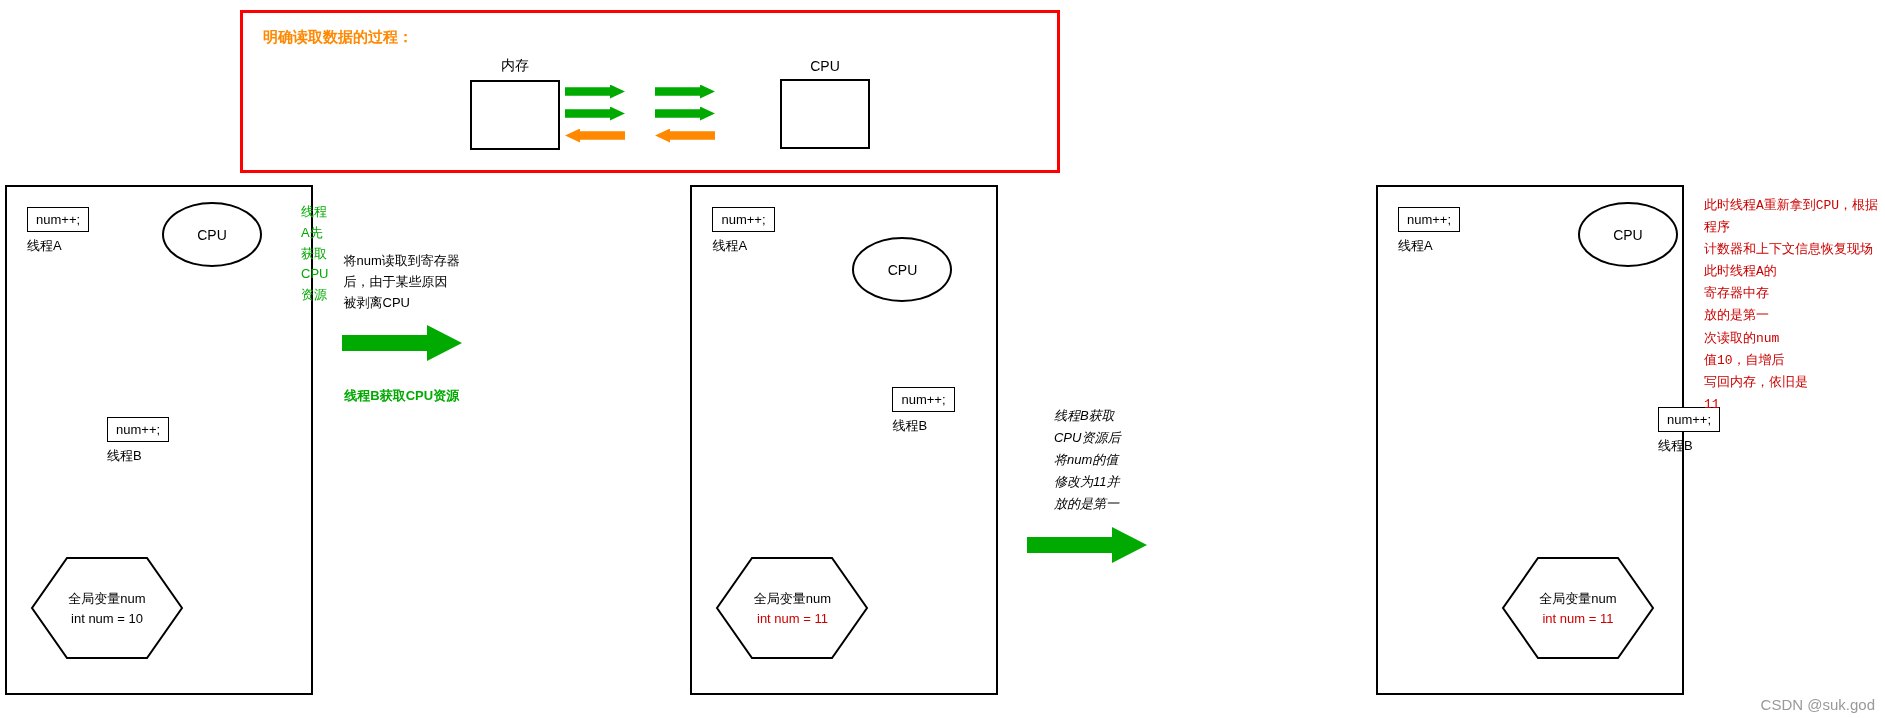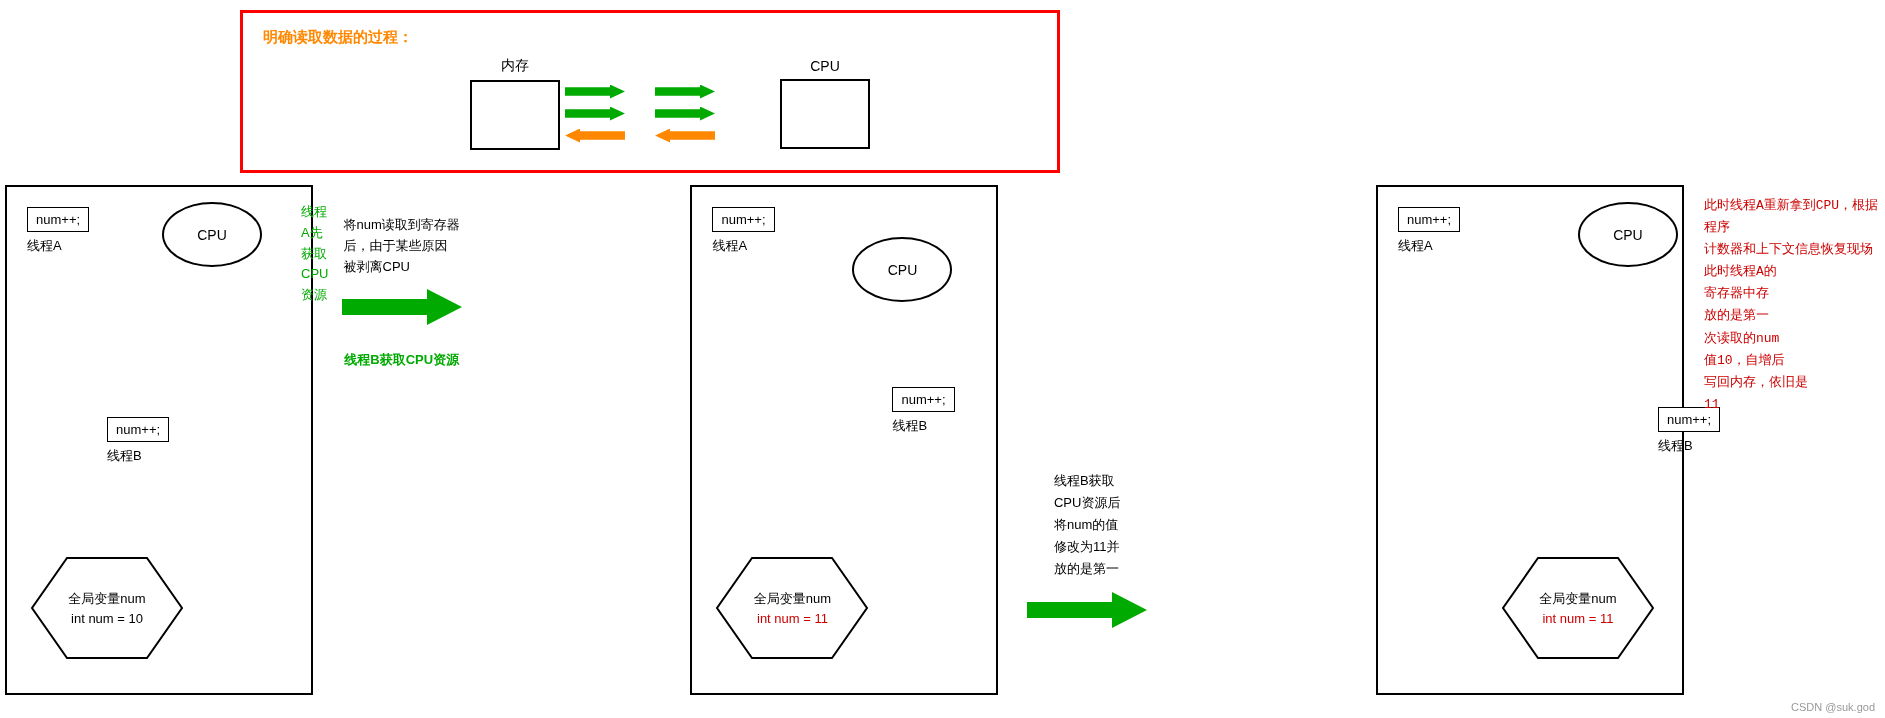--- a/index.html
+++ b/index.html
@@ -145,21 +145,21 @@
       align-items: center;
       justify-content: center;
       font-size: 14px;
       background: #fff;
     }
 
     .watermark {
       position: absolute;
       bottom: 5px;
       right: 10px;
-      font-size: 11px;
+      font-size: 15px;
       color: #999;
     }
   </style>
 </head>
 <body>
 
 <div class="top-diagram">
   <div class="top-title">明确读取数据的过程：</div>
   <div class="top-flow">
 
@@ -217,21 +217,21 @@
         <polygon points="40,5 120,5 155,55 120,105 40,105 5,55" fill="none" stroke="#000" stroke-width="2"></polygon>
       </svg>
       <div style="position:absolute;top:50%;left:50%;transform:translate(-50%,-50%);text-align:center;font-size:13px;line-height:1.5;">
         <div>全局变量num</div>
         <div>int num = 10</div>
       </div>
     </div>
   </div>
 
   <div style="position:relative; width:200px; display:flex; flex-direction:column; align-items:center; justify-content:flex-start; padding-top:30px;">
-    <div style="font-size:13px; line-height:1.6; text-align:left; margin-bottom:10px;">
+    <div style="font-size:13px; line-height:1.6; text-align:left; margin-bottom:10px;margin-top:36px;">
       <div>将num读取到寄存器</div>
       <div>后，由于某些原因</div>
       <div>被剥离CPU</div>
     </div>
 
     <svg width="120" height="40" viewBox="0 0 120 40">
       <polygon points="0,12 85,12 85,2 120,20 85,38 85,28 0,28" fill="#00aa00"></polygon>
     </svg>
     <div style="color:#00aa00; font-weight:bold; font-size:13px; margin-top:24px; text-align:center;">线程B获取CPU资源</div>
   </div>
@@ -256,21 +256,21 @@
       <svg viewBox="0 0 160 110" style="position:absolute;top:0;left:0;width:100%;height:100%;">
         <polygon points="40,5 120,5 155,55 120,105 40,105 5,55" fill="none" stroke="#000" stroke-width="2"></polygon>
       </svg>
       <div style="position:absolute;top:50%;left:50%;transform:translate(-50%,-50%);text-align:center;font-size:13px;line-height:1.5;">
         <div>全局变量num</div>
         <div style="color:#cc0000;">int num = 11</div>
       </div>
     </div>
   </div>
 
-  <div style="position:relative; width:200px; display:flex; flex-direction:column; align-items:center; justify-content:center; padding-top:220px;">
+  <div style="position:relative; width:200px; display:flex; flex-direction:column; align-items:center; justify-content:flex-start; padding-top:220px;font-style:italic;">
     <div style="font-size:13px; line-height:1.7; text-align:left; margin-bottom:10px;">
       <div>线程B获取</div>
       <div>CPU资源后</div>
       <div>将num的值</div>
       <div>修改为11并</div>
       <div>放的是第一</div>
     </div>
 
     <svg width="120" height="40" viewBox="0 0 120 40">
       <polygon points="0,12 85,12 85,2 120,20 85,38 85,28 0,28" fill="#00aa00"></polygon>

